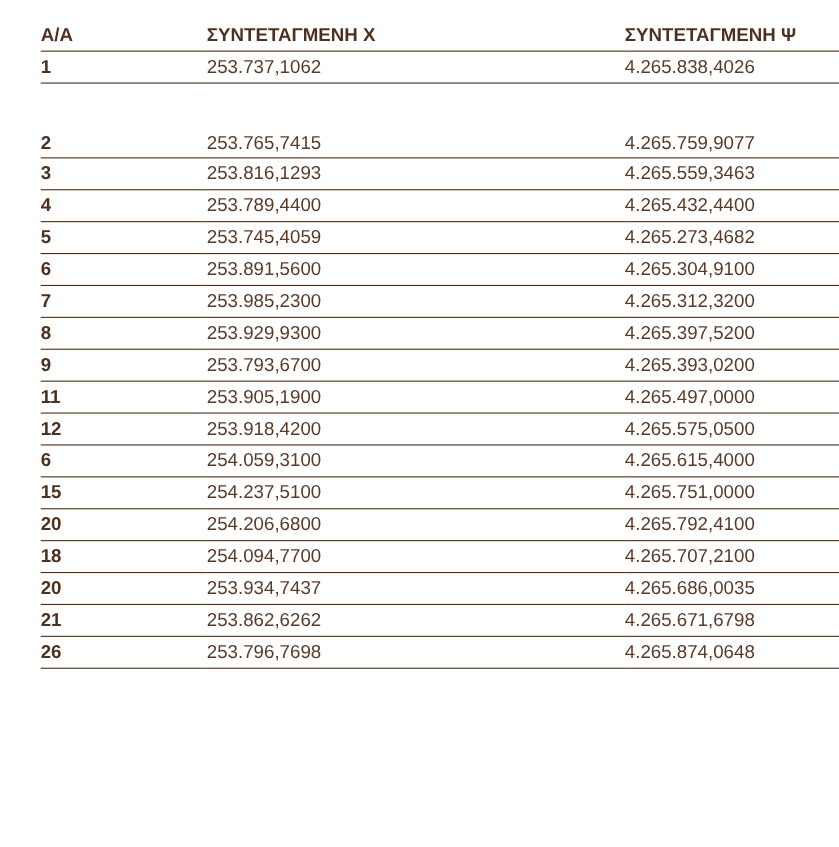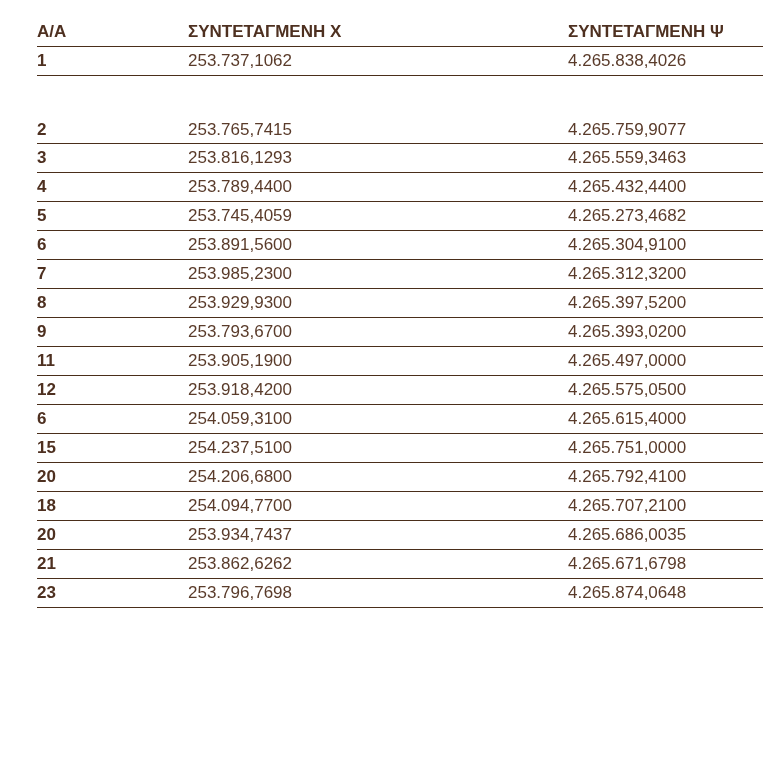--- a/index.html
+++ b/index.html
@@ -117,18 +117,18 @@
         <td class="aa">20</td>
         <td>253.934,7437</td>
         <td>4.265.686,0035</td>
       </tr>
       <tr>
         <td class="aa">21</td>
         <td>253.862,6262</td>
         <td>4.265.671,6798</td>
       </tr>
       <tr>
-        <td class="aa">23</td>
+        <td class="aa">26</td>
         <td>253.796,7698</td>
         <td>4.265.874,0648</td>
       </tr>
     </tbody>
 </table>
 
 </body></html>

